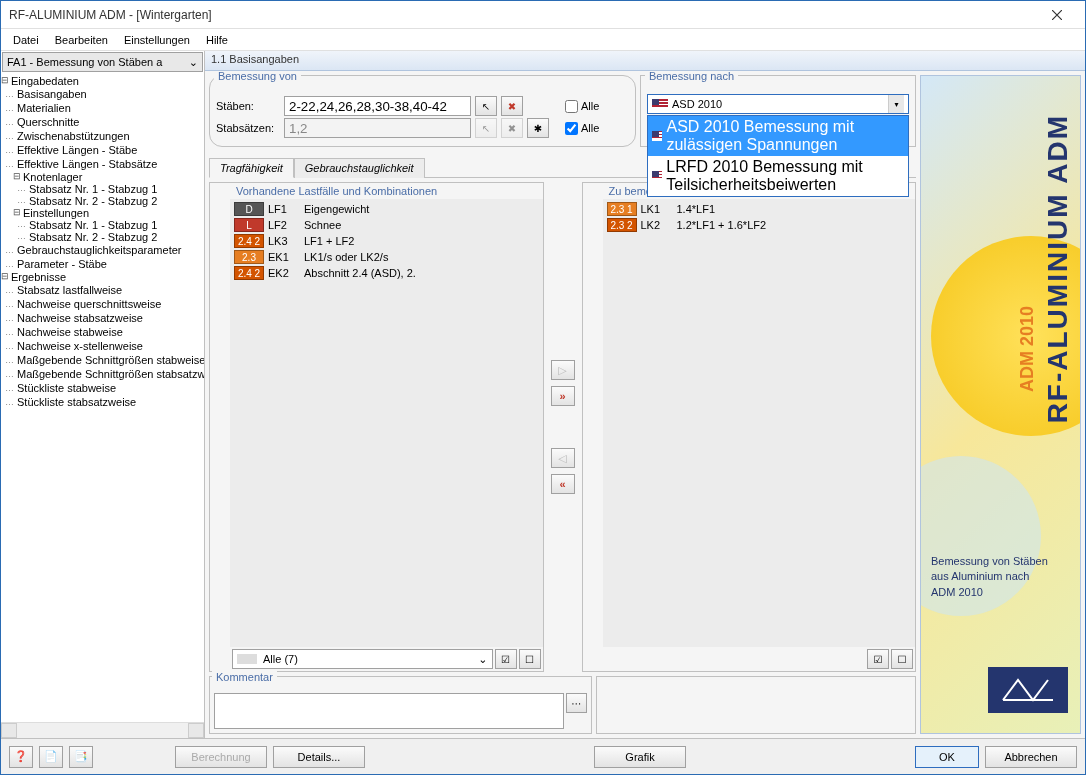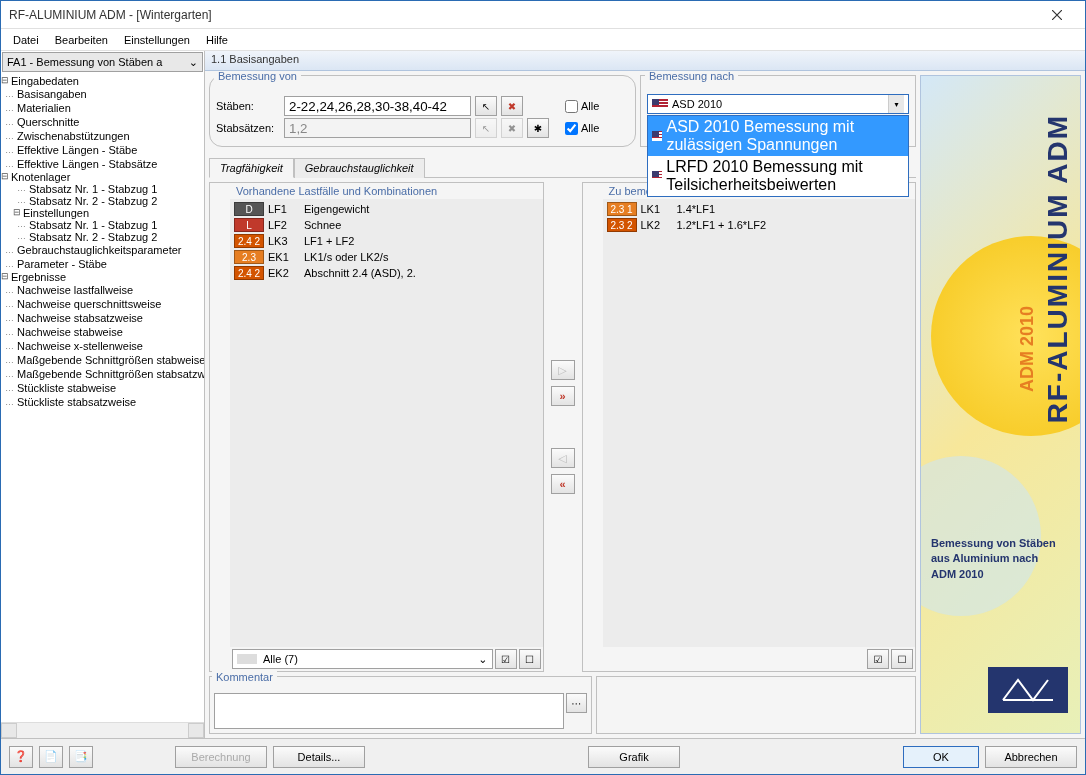--- a/index.html
+++ b/index.html
@@ -68,32 +68,32 @@
 .lf-code { width: 32px; }
 .mid-btns { width: 30px; display: flex; flex-direction: column; gap: 6px; justify-content: center; align-items: center; }
 .move-btn { width: 24px; height: 20px; border: 1px solid #a0a0a0; background: linear-gradient(#fbfbfb, #e3e3e3); display: flex; align-items: center; justify-content: center; font-size: 11px; cursor: pointer; }
 .move-btn.disabled { color: #bbb; }
 .move-btn.red { color: #c0392b; font-weight: bold; }
 .kommentar { border: 1px solid #c0c0c0; background: #f5f5f5; padding: 4px; }
 .kommentar textarea { width: 100%; height: 36px; border: 1px solid #a0a0a0; resize: none; background: #fff; padding: 2px; }
 .kommentar .group-title { top: -10px; }
 .right-pane .vtitle { position: absolute; right: 6px; top: 38px; writing-mode: vertical-rl; transform: rotate(180deg); font-size: 28px; font-weight: bold; color: #24356e; letter-spacing: 2px; }
 .right-pane .vsub { position: absolute; right: 42px; top: 230px; writing-mode: vertical-rl; transform: rotate(180deg); font-size: 18px; font-weight: bold; color: #e67e22; }
-.right-pane .desc { position: absolute; left: 10px; top: 460px; font-size: 11px; color: #24356e; font-weight: bold; line-height: 1.4; }
+.right-pane .desc { position: absolute; left: 10px; top: 478px; font-size: 11px; color: #24356e; font-weight: normal; line-height: 1.4; }
 .right-pane .logo { position: absolute; right: 12px; bottom: 20px; width: 80px; height: 46px; background: #24356e; display: flex; align-items: center; justify-content: center; }
 .right-pane .logo svg { width: 60px; height: 30px; }
 .right-pane .circle1 { position: absolute; width: 200px; height: 200px; border-radius: 50%; background: radial-gradient(circle, #ffe15a, #f5c518); left: 10px; top: 160px; }
 .right-pane .circle2 { position: absolute; width: 160px; height: 160px; border-radius: 50%; background: rgba(200,230,255,0.5); left: -40px; top: 380px; }
 .footer { height: 36px; border-top: 1px solid #c0c0c0; background: #f0f0f0; display: flex; align-items: center; padding: 0 8px; gap: 6px; }
 .footer .fbtn { height: 22px; border: 1px solid #a0a0a0; background: linear-gradient(#fbfbfb, #e3e3e3); padding: 0 4px; display: flex; align-items: center; justify-content: center; cursor: pointer; font-size: 11px; }
 .footer .fbtn.wide { width: 92px; }
 .footer .fbtn.sq { width: 24px; }
 .footer .fbtn.disabled { color: #aaa; }
 .footer .flex { flex: 1; }
-.footer .ok { border: 1px solid #2e6dbf; background: #e5f1fb; width: 76px; }
+.footer .ok { border: 1px solid #2e6dbf; background: #e5f1fb; width: 64px; }
 </style>
 </head>
 <body>
 
 <div class="window">
   <div class="titlebar">
     <span class="title">RF-ALUMINIUM ADM - [Wintergarten]</span>
     <div class="close">
       <svg width="10" height="10" viewBox="0 0 10 10">
           <path d="M0 0 L10 10 M10 0 L0 10" stroke="#333" stroke-width="1.2"></path>
@@ -115,30 +115,30 @@
         <span class="arrow">⌄</span>
       </div>
       <div class="tree">
         <div class="branch"><span>Eingabedaten</span></div>
         <div class="node">Basisangaben</div>
         <div class="node">Materialien</div>
         <div class="node">Querschnitte</div>
         <div class="node">Zwischenabstützungen</div>
         <div class="node">Effektive Längen - Stäbe</div>
         <div class="node">Effektive Längen - Stabsätze</div>
-        <div class="branch" style=""><span>Knotenlager</span></div>
+        <div class="branch" style="margin-left:12px"><span>Knotenlager</span></div>
         <div class="child">Stabsatz Nr. 1 - Stabzug 1</div>
         <div class="child">Stabsatz Nr. 2 - Stabzug 2</div>
         <div class="branch" style="margin-left:12px"><span>Einstellungen</span></div>
         <div class="child">Stabsatz Nr. 1 - Stabzug 1</div>
         <div class="child">Stabsatz Nr. 2 - Stabzug 2</div>
         <div class="node">Gebrauchstauglichkeitsparameter</div>
         <div class="node">Parameter - Stäbe</div>
         <div class="branch"><span>Ergebnisse</span></div>
-        <div class="node">Nachweise lastfallweise</div>
+        <div class="node">Stabsatz lastfallweise</div>
         <div class="node">Nachweise querschnittsweise</div>
         <div class="node">Nachweise stabsatzweise</div>
         <div class="node">Nachweise stabweise</div>
         <div class="node">Nachweise x-stellenweise</div>
         <div class="node">Maßgebende Schnittgrößen stabweise</div>
         <div class="node">Maßgebende Schnittgrößen stabsatzweise</div>
         <div class="node">Stückliste stabweise</div>
         <div class="node">Stückliste stabsatzweise</div>
       </div>
       <div class="sidebar-sb">

